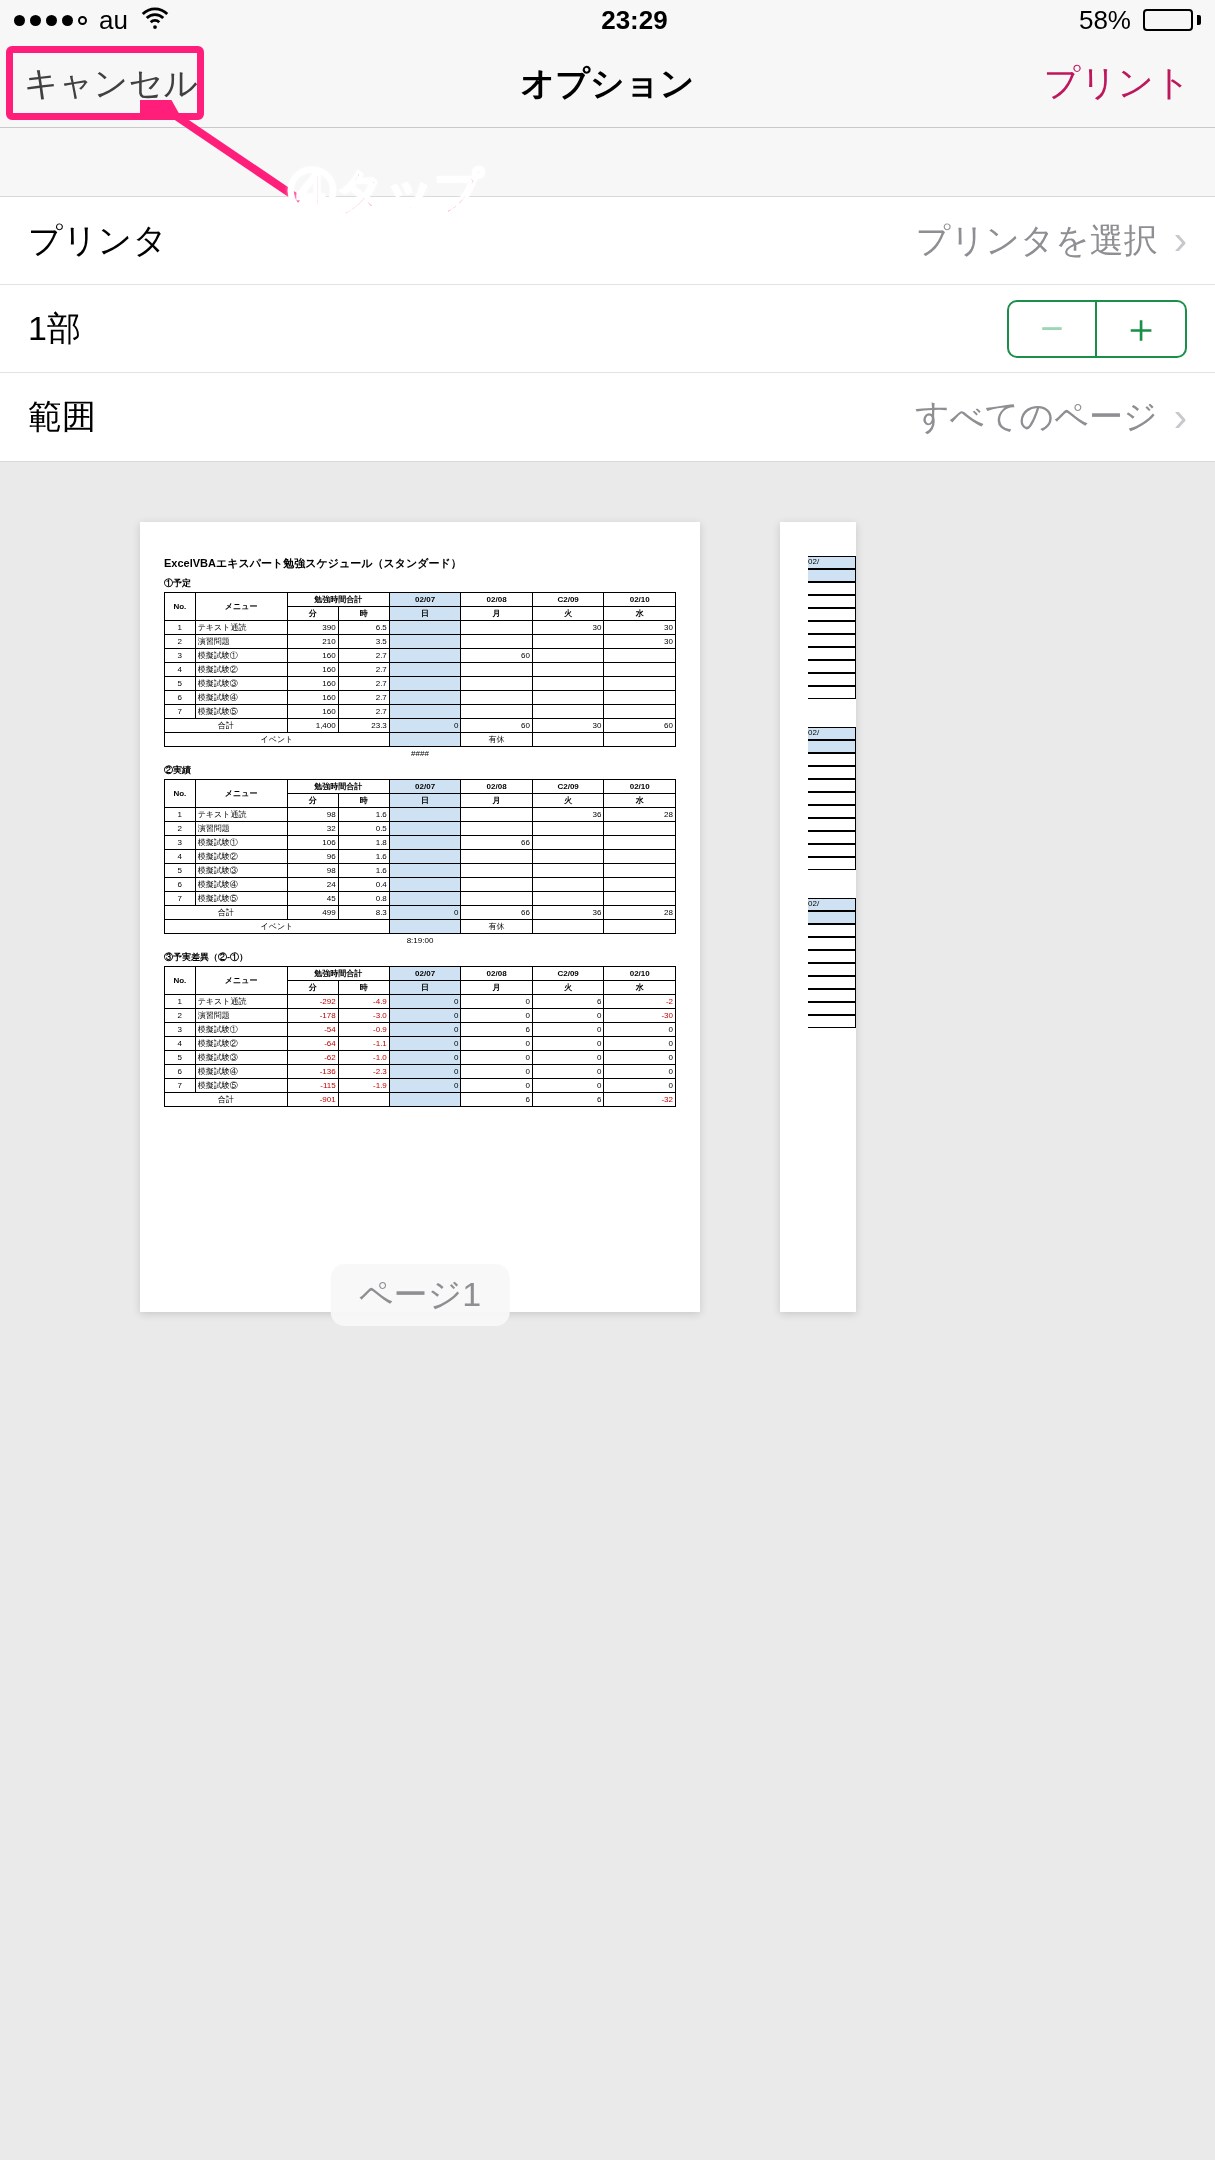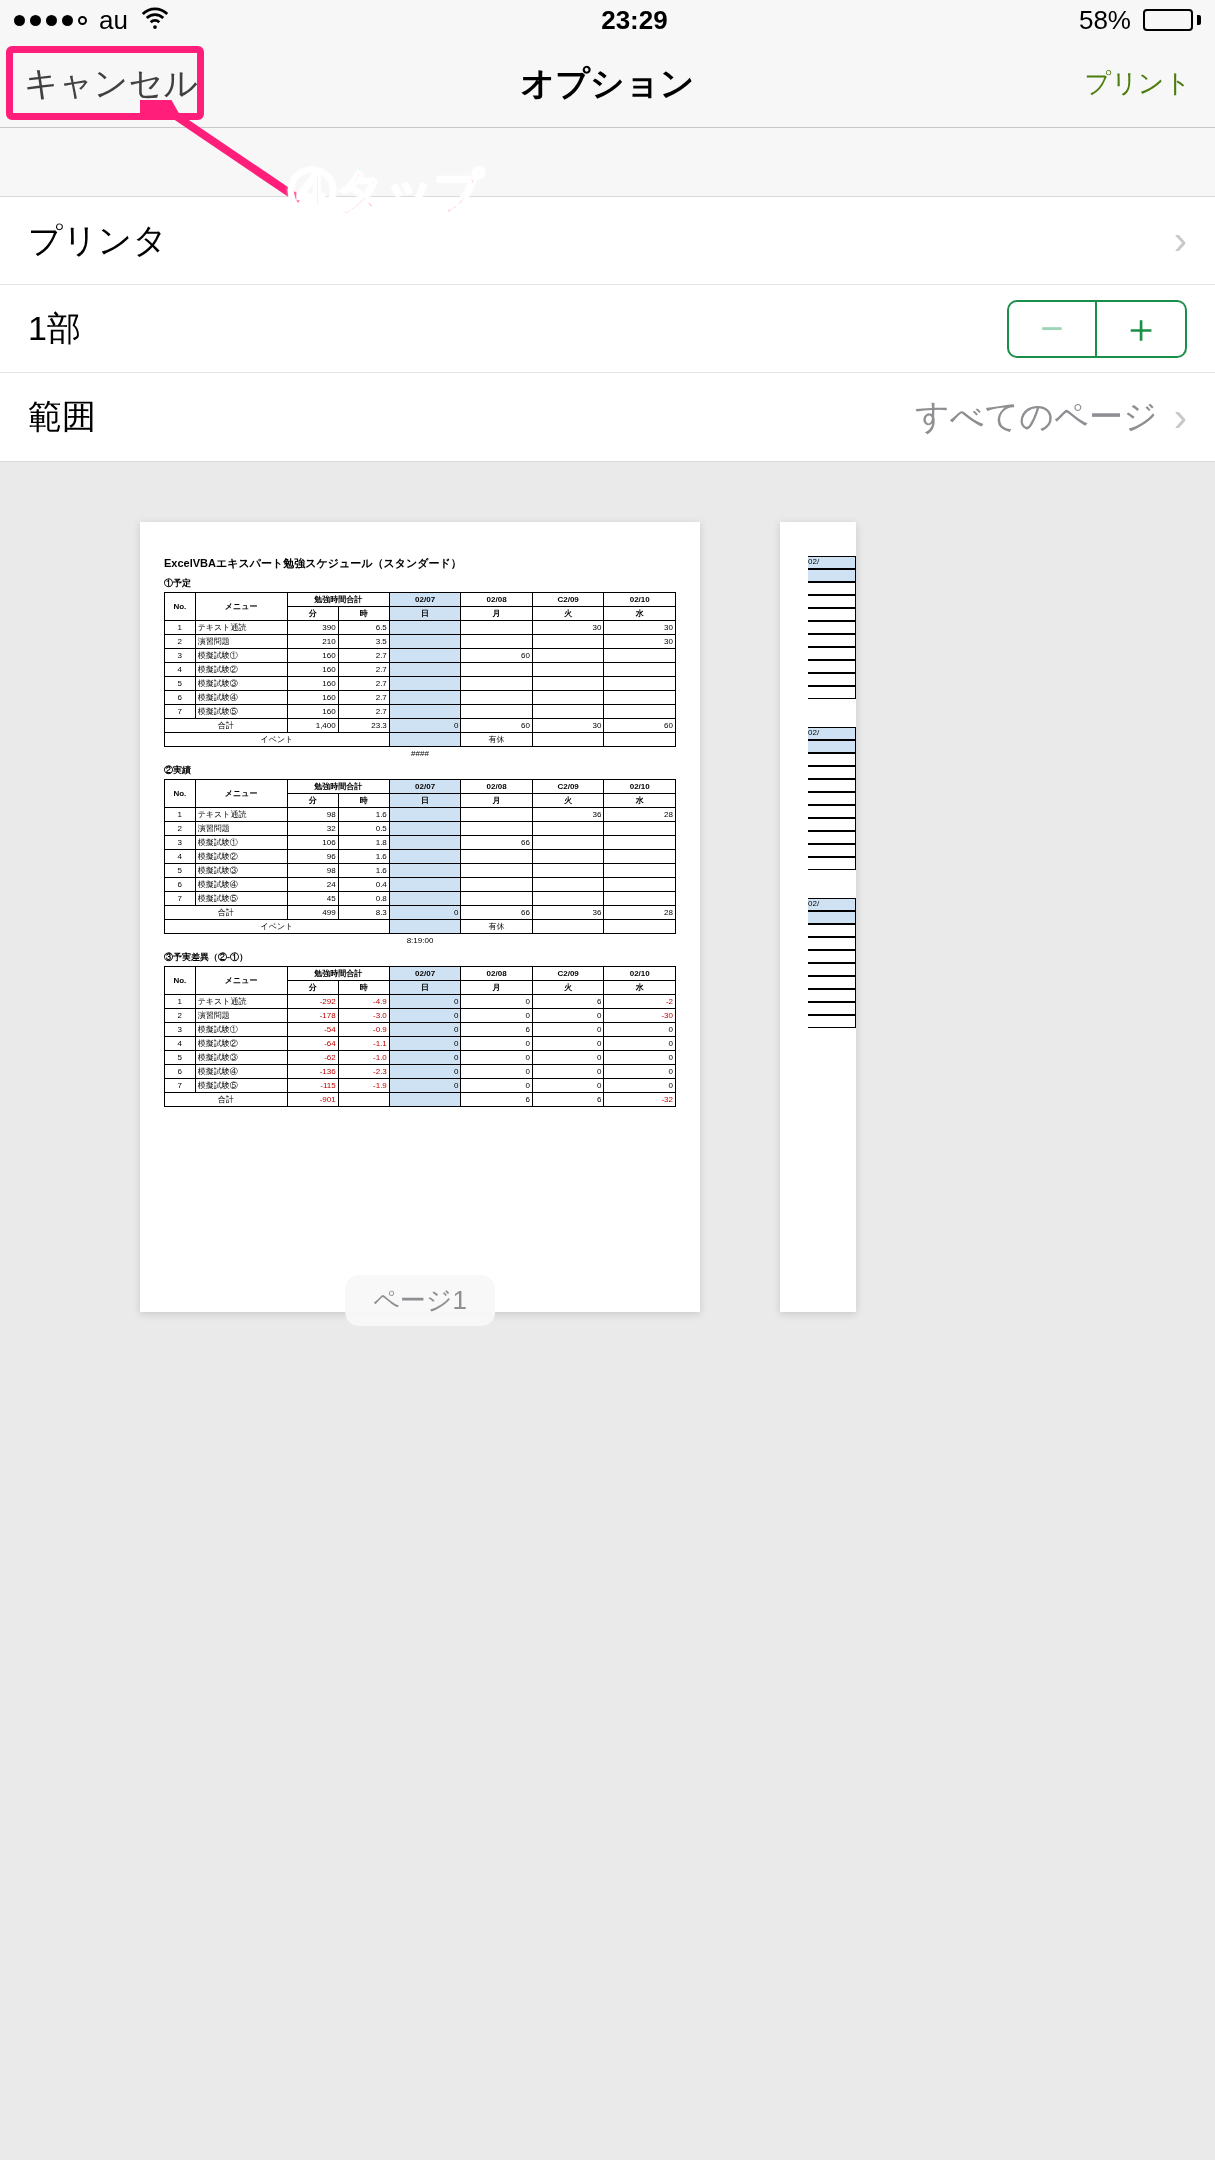--- a/index.html
+++ b/index.html
@@ -12,21 +12,21 @@
   .dot.empty { background:transparent; border:2px solid #000; width:9px; height:9px;}
   .wifi svg { width:30px; height:30px; }
   .battery { display:flex; align-items:center; gap:4px;}
   .battery-body { width:50px; height:22px; border:2px solid #000; border-radius:4px; position:relative; padding:2px;}
   .battery-fill { height:100%; width:58%; background:#000;}
   .battery-tip  { width:4px; height:10px; background:#000; border-radius:0 2px 2px 0;}
   
   .navbar { height:88px; display:flex; align-items:center; justify-content:space-between; padding:0 24px; border-bottom:1px solid #c9c9c9; background:#f7f7f7;}
   .nav-title { font-size:34px; font-weight:700; color:#000; position:absolute; left:0; right:0; text-align:center; pointer-events:none;}
   .nav-left { font-size:34px; color:#404040; position:relative; z-index:2;}
-  .nav-right{ font-size:26px; color:#4d7c0f; position:relative; z-index:2;font-family:Liberation Mono, monospace;}
+  .nav-right{ font-size:36px; color:#be185d; position:relative; z-index:2;font-family:Liberation Mono, monospace;}
   .navbar-wrap{position:relative;}
   
   .highlight-box{ position:absolute; left:6px; top:46px; width:198px; height:74px; border:7px solid #ff1e7a; border-radius:6px; z-index:5;}
   .annotation { position:absolute; left:288px; top:160px; font-size:48px; font-weight:700; color:#ff1e7a; -webkit-text-stroke:2px #fff; text-shadow:0 0 4px #fff; z-index:6;}
   .arrow-svg { position:absolute; left:140px; top:100px; z-index:5;}
   
   .settings { margin-top:68px; background:#fff; border-top:1px solid #d9d9d9; border-bottom:1px solid #d9d9d9;}
   .row { display:flex; align-items:center; justify-content:space-between; padding:0 28px; height:88px; border-bottom:1px solid #e3e3e3; font-size:34px;}
   .row:last-child{border-bottom:none;}
   .row .label { color:#000;}
@@ -42,21 +42,21 @@
   .page { width:560px; height:790px; background:#fff; box-shadow:0 2px 8px rgba(0,0,0,.15); padding:34px 24px 20px 24px; font-size:9px; color:#000;}
   .page2 { width:76px; height:790px; background:#fff; box-shadow:0 2px 8px rgba(0,0,0,.15); margin-left:80px; border-left:none; position:relative; overflow:hidden;}
   .page-title{ font-weight:700; font-size:11px; margin-bottom:6px;}
   .section-title{ font-weight:700; font-size:9px; margin:6px 0 2px 0;}
   table.sheet{ border-collapse:collapse; width:100%; table-layout:fixed;}
   table.sheet th, table.sheet td{ border:1px solid #000; font-size:8px; padding:1px 2px; height:13px; text-align:center; overflow:hidden; white-space:nowrap;}
   table.sheet td.l{text-align:left;}
   table.sheet td.r{text-align:right;}
   .hl{ background:#cfe2f3;}
   .neg{ color:#c00000;}
-  .pagenum-pill{ position:absolute; left:50%; transform:translateX(-50%); bottom:-14px; background:rgba(248,248,248,.95); color:#8e8e93; font-size:26px; padding:8px 28px; border-radius:14px;}
+  .pagenum-pill{ position:absolute; left:50%; transform:translateX(-50%); bottom:-14px; background:rgba(248,248,248,.95); color:#8e8e93; font-size:34px; padding:8px 28px; border-radius:14px;}
   .below-table{font-size:8px; text-align:center; margin-top:2px;}
   
   .slice-stripe{position:absolute; right:0; top:34px; width:48px;}
   .slice-cell{height:13px; border:1px solid #000; border-left:none; font-size:8px; background:#fff;}
   .slice-cell.hl{background:#cfe2f3;}
 </style>
 </head>
 <body>
 
 <div class="statusbar">
@@ -101,20 +101,21 @@
       </marker>
     </defs>
   <line x1="160" y1="100" x2="30" y2="12" stroke="#ff1e7a" stroke-width="8" marker-end="url(#ah)"></line>
 </svg>
 <div class="annotation">④タップ</div>
 
 <div class="settings">
   <div class="row">
     <span class="label">プリンタ</span>
     <span class="value">
+      <span>プリンタを選択</span>
       <span class="chev">›</span>
     </span>
   </div>
   <div class="row">
     <span class="label">1部</span>
     <span class="stepper">
       <span class="step-btn minus">−</span>
       <span class="step-btn plus">＋</span>
     </span>
   </div>

